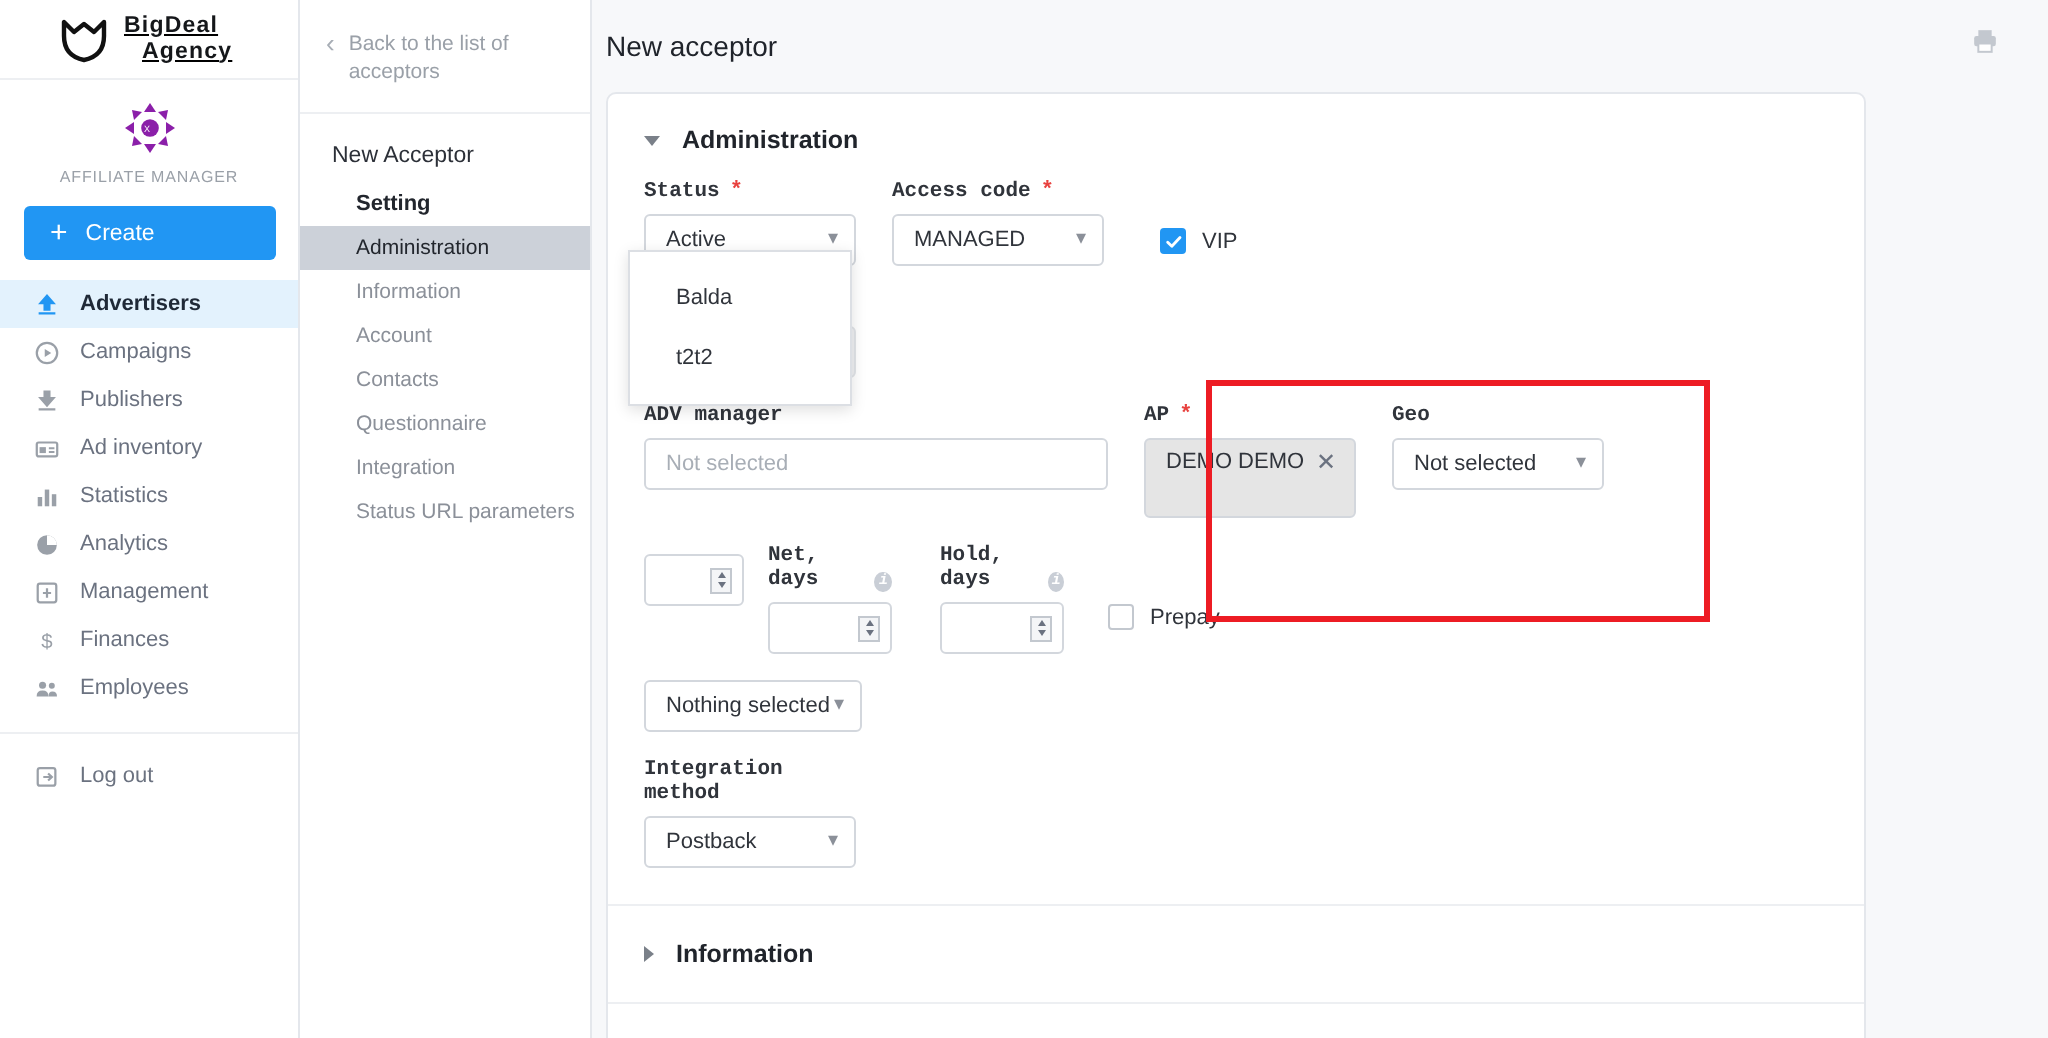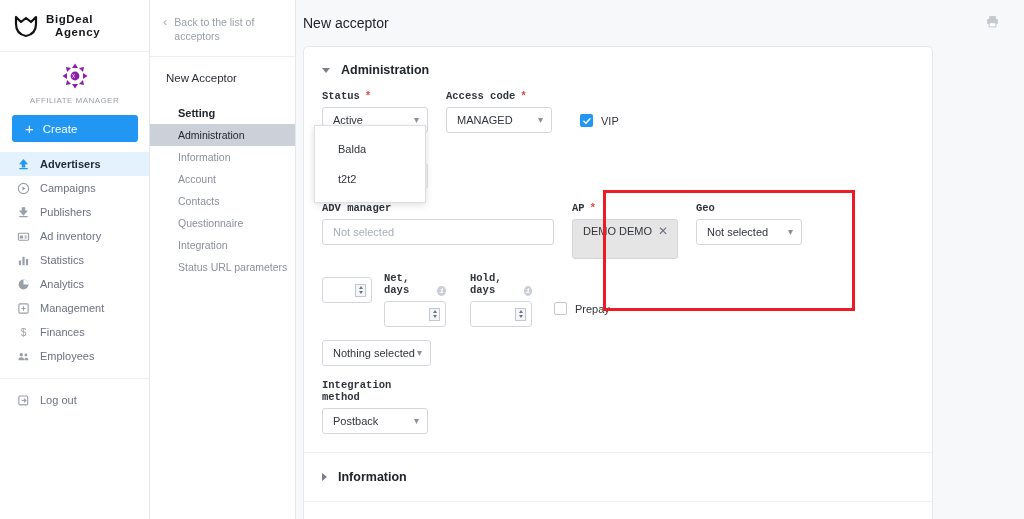--- a/index.html
+++ b/index.html
@@ -7,22 +7,22 @@
     width: 1024px; height: 519px;
     font-family: "Liberation Sans", sans-serif;
     background: #f7f8fa; overflow: hidden;
   }
   .app { display: flex; width: 1024px; height: 519px; }
 
   
   .sidebar { width: 150px; height: 519px; background: #ffffff;
              border-right: 1px solid #e4e7ec; flex: none;
              display: flex; flex-direction: column; }
-  .brand { height: 52px; display: flex; align-items: center; gap: 8px;
-           padding: 0 14px; border-bottom: 1px solid #edeff2; }
+  .brand { height: 40px; display: flex; align-items: center; gap: 8px;
+           padding: 0 30px; border-bottom: 1px solid #edeff2; text-decoration: underline; }
   .brand-mark { width: 24px; height: 24px; flex: none; }
   .brand-text { font-size: 11.5px; font-weight: bold; color: #15171a;
                 line-height: 13px; letter-spacing: .6px; }
   .brand-text .l2 { display: block; padding-left: 9px; }
 
   .acct { display: flex; align-items: center; gap: 7px; padding: 11px 12px 7px 12px; flex-direction: column; }
   .acct-avatar { width: 26px; height: 26px; flex: none; }
   .acct-role { font-size: 8px; color: #9aa0a8; letter-spacing: .45px; }
 
   .create-btn { margin: 3px 12px 10px 12px; height: 27px; background: #2196f3;
@@ -43,21 +43,21 @@
 
   
   .subnav { width: 146px; height: 519px; background: #ffffff;
             border-right: 1px solid #e4e7ec; flex: none; }
   .back-link { display: flex; gap: 7px; padding: 15px 12px 13px 13px;
                border-bottom: 1px solid #edeff2; cursor: pointer; }
   .back-chevron { font-size: 13px; color: #a8aeb6; line-height: 14px; }
   .back-label { font-size: 10.5px; color: #9aa0a8; line-height: 14px; }
   .sub-title { font-size: 11.5px; color: #2c3038; padding: 14px 13px 0 16px;
                line-height: 15px; }
-  .sub-list { margin-top: 16px; }
+  .sub-list { margin-top: 5px; }
   .sub-item { height: 22px; display: flex; align-items: center;
               padding-left: 28px; font-size: 10.5px; color: #8b9099; cursor: pointer; }
   .sub-item.head { color: #22262d; font-weight: bold; font-size: 11px; }
   .sub-item.sel { background: #ccd1d9; color: #22262d; }
 
   
   .main { flex: 1; height: 519px; position: relative; background: #f7f8fa; }
   .topbar { height: 46px; display: flex; align-items: center;
             justify-content: space-between; padding: 0 24px 0 7px; }
   .page-title { font-size: 14px; color: #20242b; }

